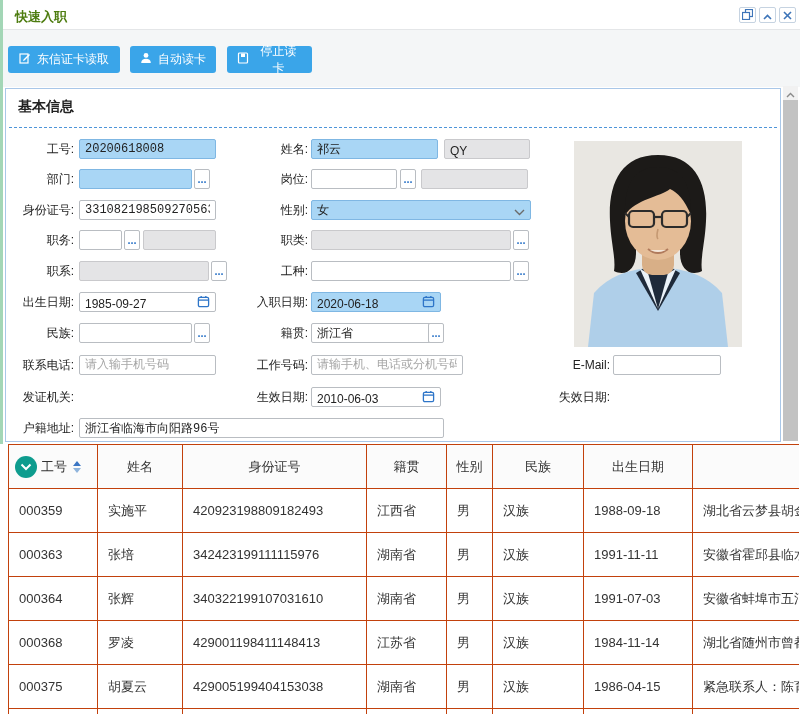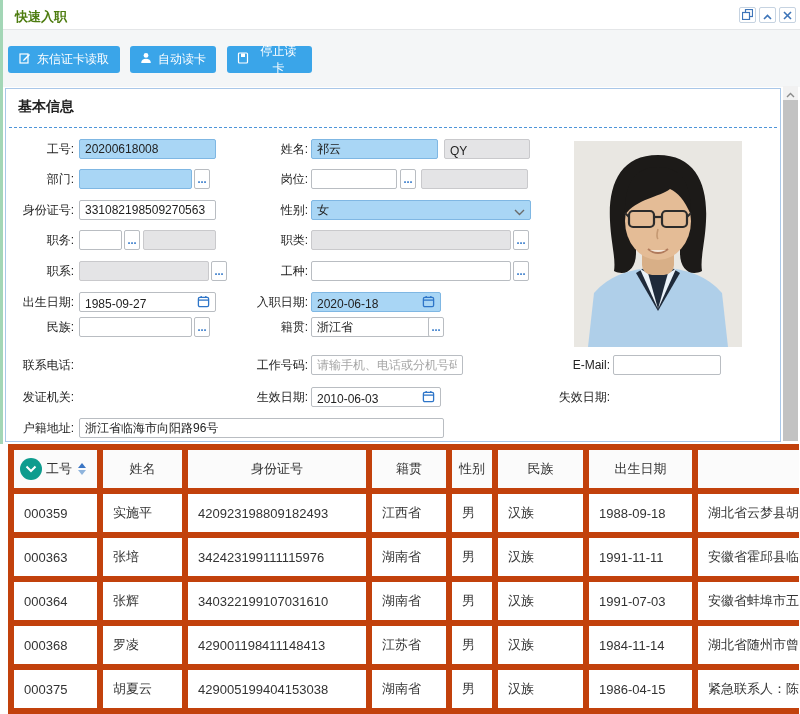--- a/index.html
+++ b/index.html
@@ -31,24 +31,24 @@
     border:1px solid #A9C7E8;box-sizing:border-box}
   .panel-title{position:absolute;left:12px;top:9px;font-size:14px;font-weight:bold;color:#222}
   .dash-sep{position:absolute;left:3px;right:3px;top:38px;border-top:1px dashed #4E95D9;height:0}
 
   
   .lbl{position:absolute;font-size:12px;color:#222;text-align:right;height:20px;line-height:20px;white-space:nowrap}
   .lc1{left:0;width:68px}
   .lc2{left:218px;width:84px}
   .lc3{left:528px;width:76px}
   .r1{top:50px}.r2{top:80px}.r3{top:111px}.r4{top:141px}.r5{top:172px}
-  .r6{top:203px}.r7{top:228px}.r8{top:266px}.r9{top:298px}.r10{top:329px}
+  .r6{top:203px}.r7{top:234px}.r8{top:266px}.r9{top:298px}.r10{top:329px}
 
   .inp{position:absolute;height:20px;box-sizing:border-box;border:1px solid #B9BDC2;border-radius:2px;
-    background:#fff;font-size:12px;font-family:Liberation Sans, sans-serif;color:#222;padding:0 5px;outline:none}
+    background:#fff;font-size:12px;font-family:Liberation Mono, monospace;color:#222;padding:0 5px;outline:none}
   .inp::placeholder{color:#A6A6A6}
   .fld{position:absolute;height:20px;box-sizing:border-box;border:1px solid #B9BDC2;border-radius:2px;
     background:#fff;font-size:12px;color:#222;display:flex;align-items:flex-end;padding:0 5px;cursor:pointer}
   .fld .val{flex:1;white-space:nowrap;overflow:hidden}
   .hl{background:#A9D6F5;border-color:#7FB7E3}
   .dis{background:#E4E4E6;border-color:#C9C9CC;cursor:default}
   .dots{position:absolute;width:16px;height:20px;box-sizing:border-box;border:1px solid #B9BDC2;border-radius:2px;
     background:#fff;color:#2E75C8;font-weight:bold;font-size:11px;line-height:10px;text-align:center;cursor:pointer;padding:0}
 
   
@@ -78,21 +78,21 @@
   .photo{position:absolute;left:568px;top:52px;width:168px;height:206px;background:#E8E6E2;overflow:hidden}
 
   
   .vscroll{position:absolute;left:783px;top:86px;width:15px;height:355px;background:#F1F1F1}
   .vscroll-up{position:absolute;left:0;top:0;width:15px;height:14px;background:#F1F1F1;display:flex;align-items:center;justify-content:center;cursor:pointer}
   .vscroll-thumb{position:absolute;left:0;top:14px;width:15px;height:341px;background:#C2C2C2;cursor:pointer}
 
   
   .table-wrap{position:absolute;left:8px;top:444px;width:791px;height:270px;overflow:hidden}
   table{border-collapse:collapse;table-layout:fixed;width:984px;background:#fff}
-  th,td{border:6px solid #c2410c;font-size:13px;color:#333;height:44px;box-sizing:border-box;
+  th,td{border:1px solid #c2410c;font-size:13px;color:#333;height:44px;box-sizing:border-box;
     white-space:nowrap;overflow:hidden;font-weight:400}
   th{background:#FBFBFB;text-align:center;padding:0 4px}
   td{text-align:left;padding:0 10px}
   .c0{width:89px}.c1{width:85px}.c2{width:184px}.c3{width:80px}
   .c4{width:46px}.c5{width:91px}.c6{width:109px}.c7{width:300px}
   .hcell{display:flex;align-items:center;gap:4px;padding-left:2px}
   .circ{width:22px;height:22px;border-radius:50%;background:#0E9C8E;display:flex;align-items:center;justify-content:center;flex:0 0 22px;cursor:pointer}
   .sorts{display:inline-flex;flex-direction:column;gap:2px;margin-left:2px;cursor:pointer}
   .tri-up{width:0;height:0;border-left:4px solid transparent;border-right:4px solid transparent;border-bottom:5px solid #3B76C4}
   .tri-down{width:0;height:0;border-left:4px solid transparent;border-right:4px solid transparent;border-top:5px solid #8FB4DC}
@@ -242,20 +242,21 @@
   </div>
 
   <span class="lbl lc1 r7">民族:</span>
   <input class="inp f-ethnic r7" value="" style="">
   <button class="dots d-ethnic r7">...</button>
   <span class="lbl lc2 r7">籍贯:</span>
   <input class="inp f-native r7" value="浙江省" style="">
   <button class="dots d-native r7">...</button>
 
   <span class="lbl lc1 r8">联系电话:</span>
+  <input class="inp f-phone r8" placeholder="请入输手机号码" style="">
   <span class="lbl lc2 r8">工作号码:</span>
   <input class="inp f-workphone r8" placeholder="请输手机、电话或分机号码等" style="">
   <span class="lbl lc3 r8">E-Mail:</span>
   <input class="inp f-email r8" value="" style="">
 
   <span class="lbl lc1 r9">发证机关:</span>
   <span class="lbl lc2 r9">生效日期:</span>
   <div class="fld f-effective r9">
     <span class="val">2010-06-03</span>
     <span>

